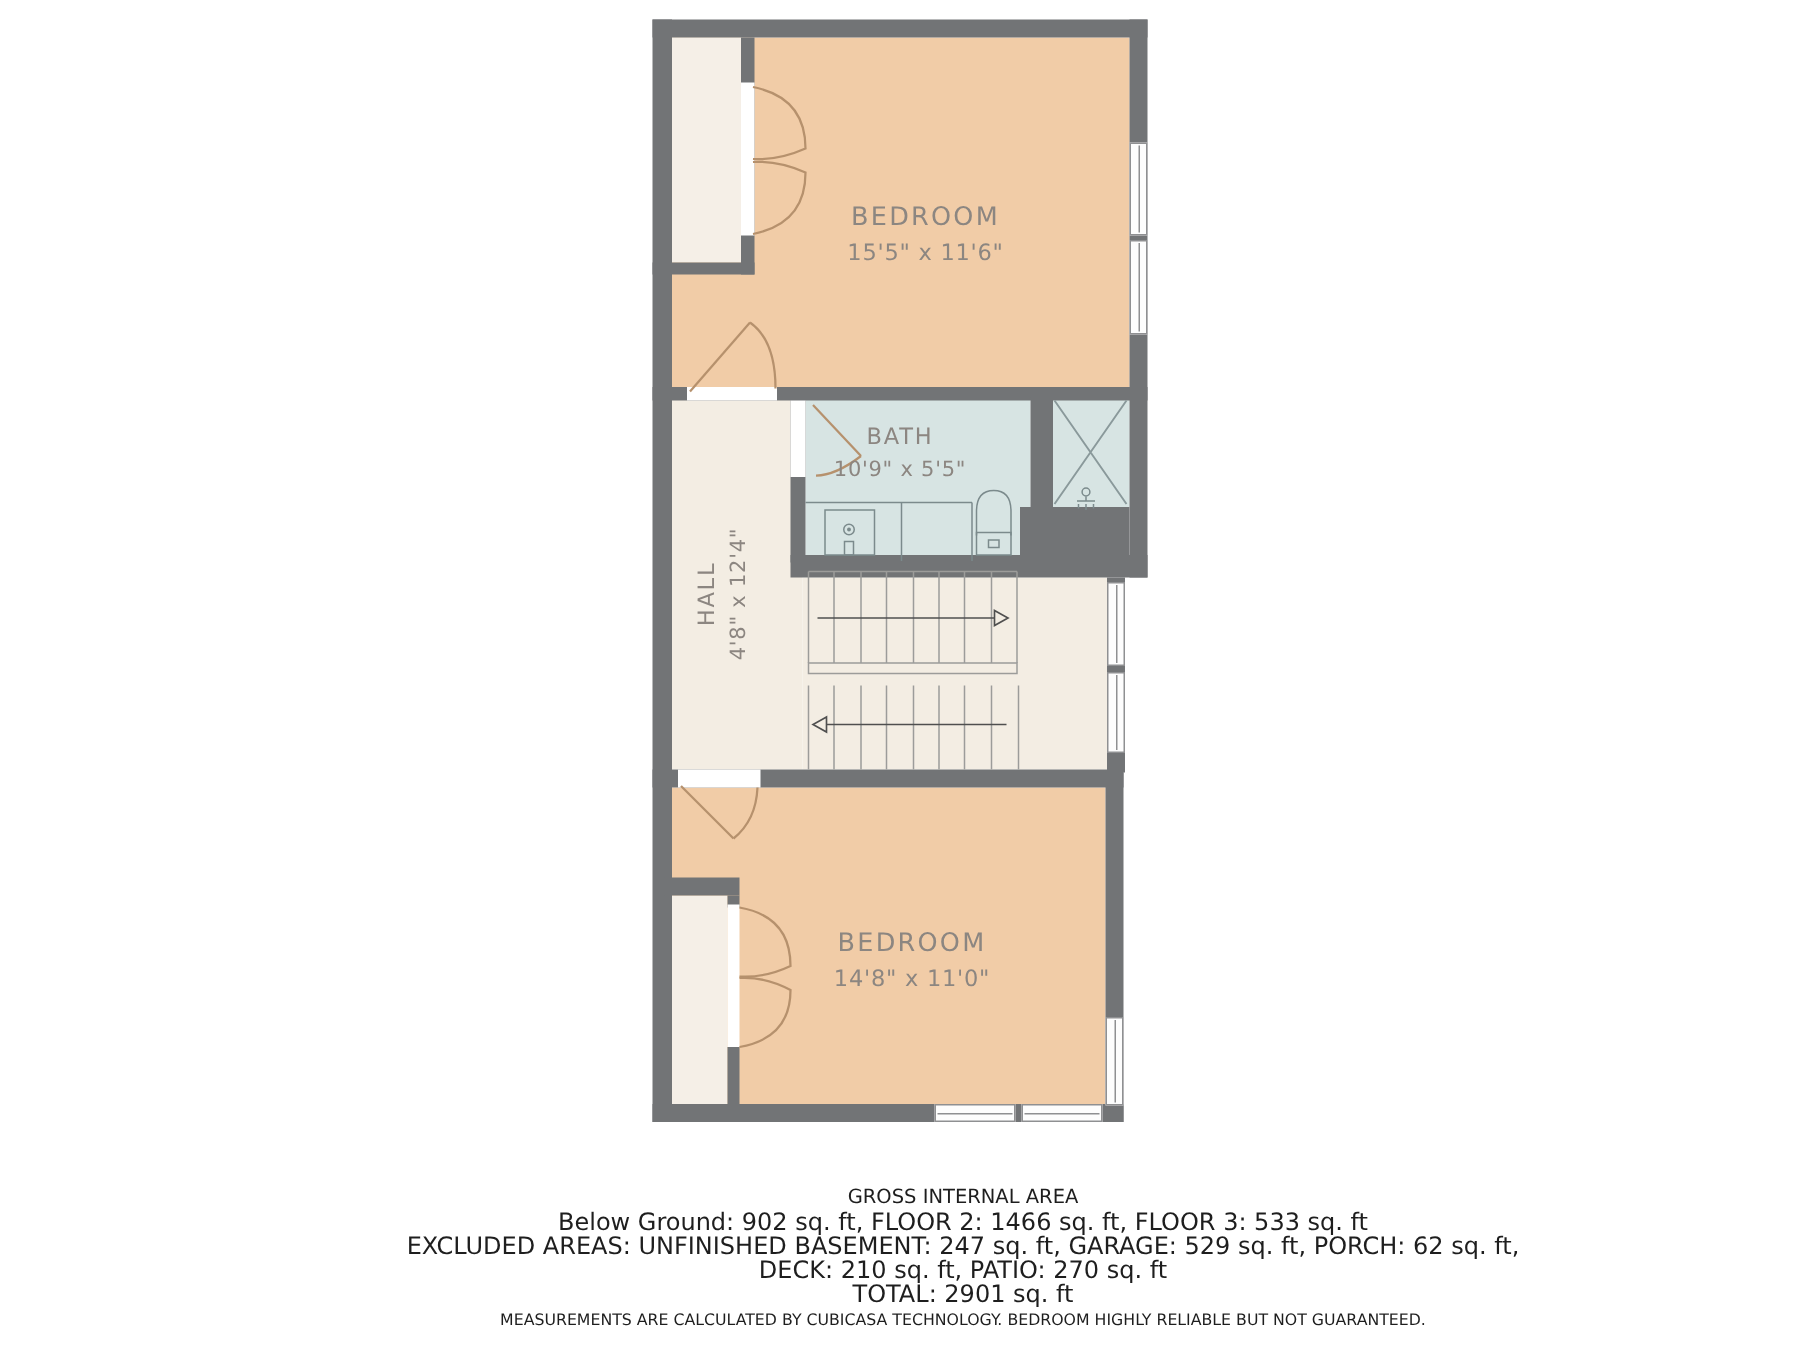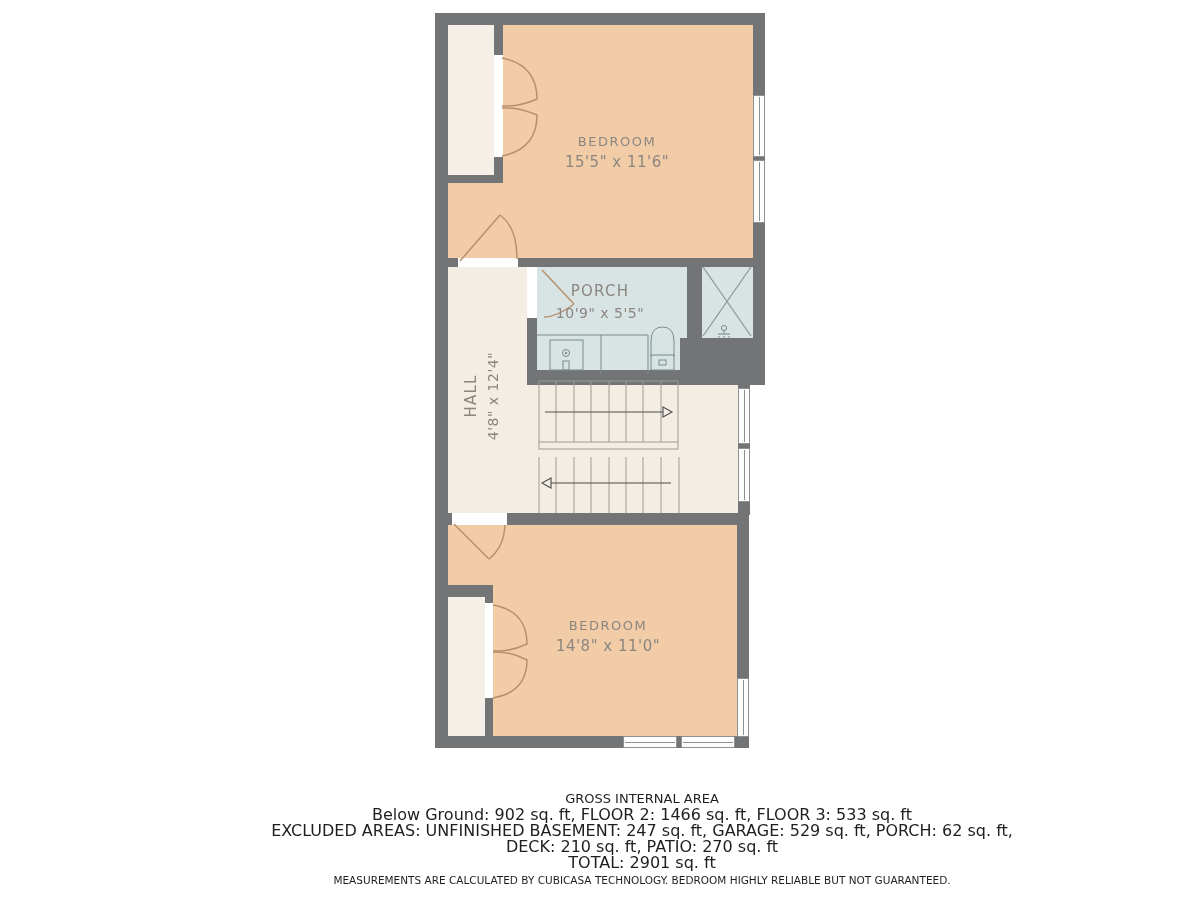--- a/index.html
+++ b/index.html
@@ -14,21 +14,21 @@
   #plan{position:absolute;left:435px;top:13px;width:330px;height:735px;}
   .room{position:absolute;}
   .wall{position:absolute;background:var(--wall);}
   .jamb{position:absolute;background:#ffffff;}
   .window{position:absolute;background:#fdfdfd;border:1px solid var(--winframe);}
   .window .pane{position:absolute;background:var(--winframe);}
   .window.v .pane{left:50%;top:1px;bottom:1px;width:1px;}
   .window.h .pane{top:50%;left:1px;right:1px;height:1px;}
   svg.overlay{position:absolute;left:0;top:0;pointer-events:none;}
   .room-label{position:absolute;text-align:center;color:var(--labeltxt);line-height:1.45;}
-  .room-label .nm{font-size:13px;letter-spacing:1.5px;}
+  .room-label .nm{font-size:17px;letter-spacing:1.5px;}
   .room-label .dm{font-size:15px;letter-spacing:0.5px;}
   .room-label.small .nm{font-size:15px;letter-spacing:1.2px;}
   .room-label.small .dm{font-size:14px;}
   #hall-label{transform:rotate(-90deg);}
   #footer{position:absolute;left:0;top:791px;width:1196px;text-align:center;
     color:var(--footertxt);margin-left:44px;}
   #footer .fline{font-size:16px;line-height:16px;}
   #footer .ftitle{font-size:13px;line-height:16px;}
   #footer .fdisc{font-size:10.5px;line-height:16px;margin-top:1px;}
 </style>
@@ -157,21 +157,21 @@
         <rect x="216" y="342" width="23" height="15"></rect>
         <rect x="224" y="347" width="7" height="5"></rect>
       </g>
     </svg>
 
     <div class="room-label" style="left:82px;top:120px;width:200px;">
       <div class="nm">BEDROOM</div>
       <div class="dm">15'5" x 11'6"</div>
     </div>
     <div class="room-label small" style="left:90px;top:268px;width:150px;">
-      <div class="nm">PORCH</div>
+      <div class="nm">BATH</div>
       <div class="dm">10'9" x 5'5"</div>
     </div>
     <div class="room-label small" id="hall-label" style="left:-8px;top:362px;width:110px;">
       <div class="nm">HALL</div>
       <div class="dm">4'8" x 12'4"</div>
     </div>
     <div class="room-label" style="left:73px;top:604px;width:200px;">
       <div class="nm">BEDROOM</div>
       <div class="dm">14'8" x 11'0"</div>
     </div>

